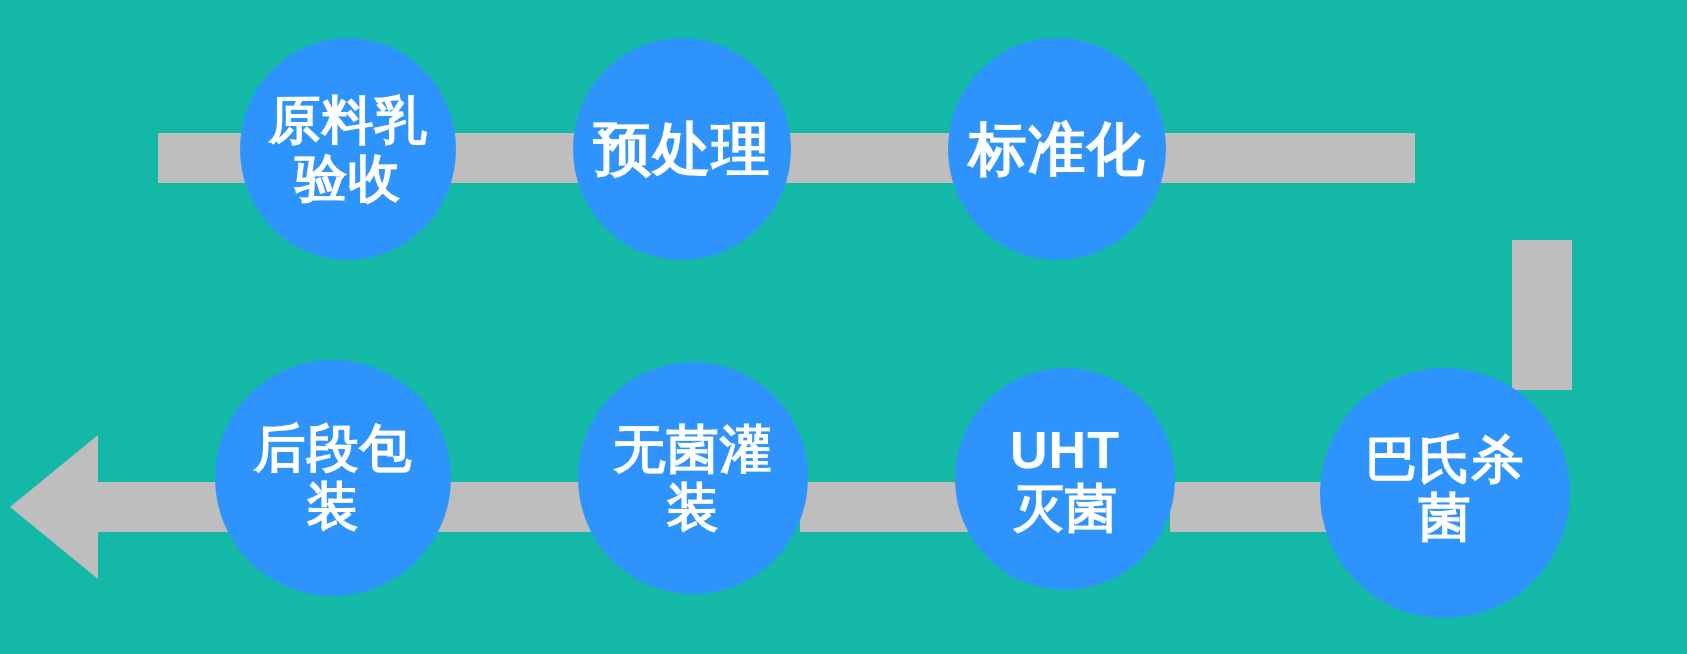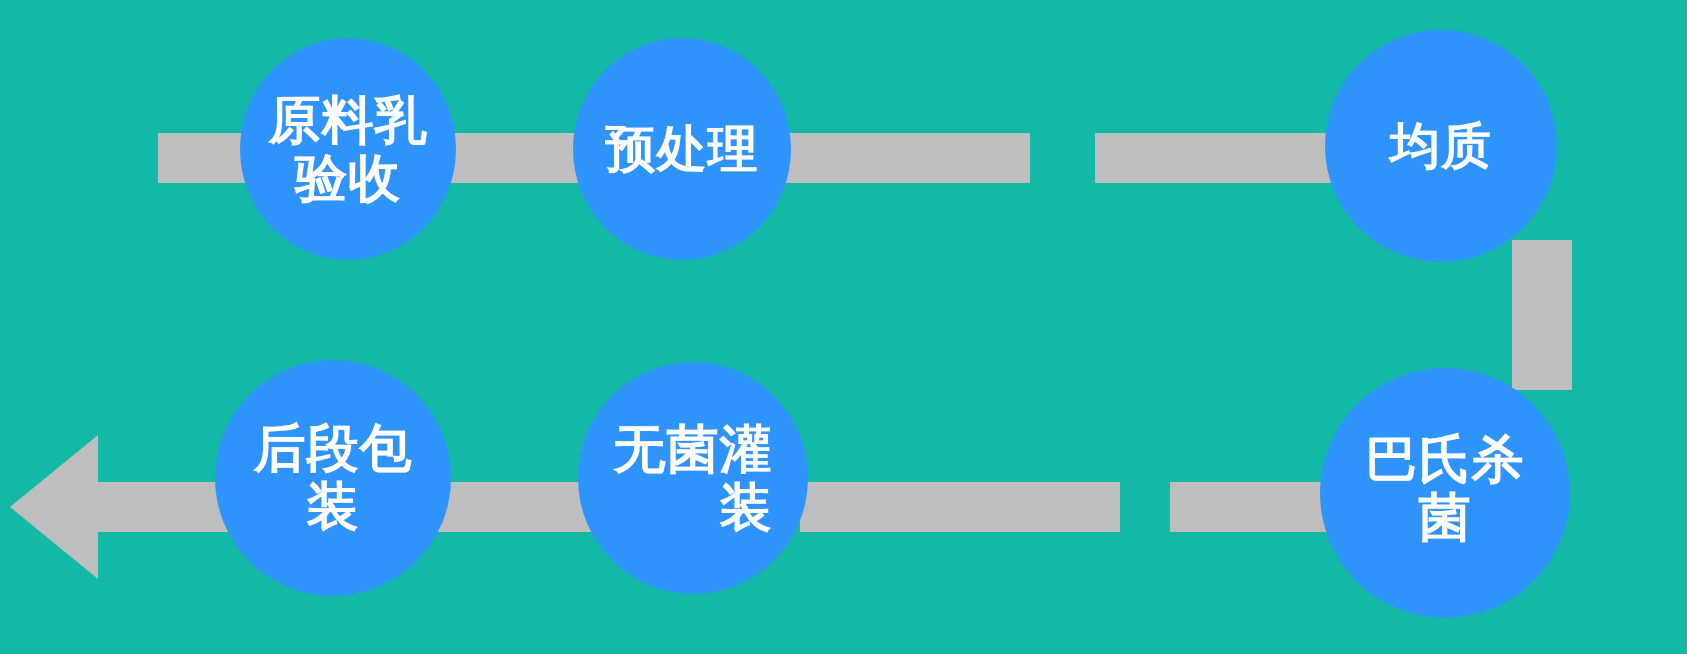--- a/index.html
+++ b/index.html
@@ -50,21 +50,21 @@
   .node-label {
     color: #ffffff;
     font-weight: bold;
     font-size: 52px;
     line-height: 1.12;
     letter-spacing: 1px;
     white-space: pre-line;
     padding: 0 6px;
     text-shadow: 0 0 1px rgba(255,255,255,0.35);
   }
-  .node-label.small { font-size: 50px; }
+  .node-label.small { font-size: 58px; }
 </style>
 </head>
 <body>
 
 <div id="canvas">
 
   <div class="conn conn-h" style="left:158px; top:133px; width:180px;"></div>
 
   <div class="conn conn-h" style="left:350px; top:133px; width:300px;"></div>
 
@@ -86,32 +86,36 @@
 
   <div class="node" style="left:240px; top:38px; width:216px; height:222px;">
     <span class="node-label">原料乳
 验收</span>
   </div>
 
   <div class="node" style="left:573px; top:38px; width:218px; height:222px;">
     <span class="node-label small">预处理</span>
   </div>
 
+  <div class="node" style="left:948px; top:38px; width:218px; height:222px;">
+    <span class="node-label small">标准化</span>
+  </div>
 
-  <div class="node" style="left:1325px; top:30px; width:232px; height:232px;">
-    <span class="node-label small">均质</span>
-  </div>
 
   <div class="node" style="left:1320px; top:368px; width:250px; height:250px;font-family:Liberation Mono, monospace;">
     <span class="node-label">巴氏杀
 菌</span>
   </div>
 
+  <div class="node" style="left:955px; top:368px; width:220px; height:222px;">
+    <span class="node-label">UHT
+灭菌</span>
+  </div>
 
-  <div class="node" style="left:578px; top:362px; width:230px; height:232px;text-align:right;">
+  <div class="node" style="left:578px; top:362px; width:230px; height:232px;">
     <span class="node-label">无菌灌
 装</span>
   </div>
 
   <div class="node" style="left:215px; top:360px; width:236px; height:236px;font-family:Liberation Serif, serif;">
     <span class="node-label">后段包
 装</span>
   </div>
 
 </div>

